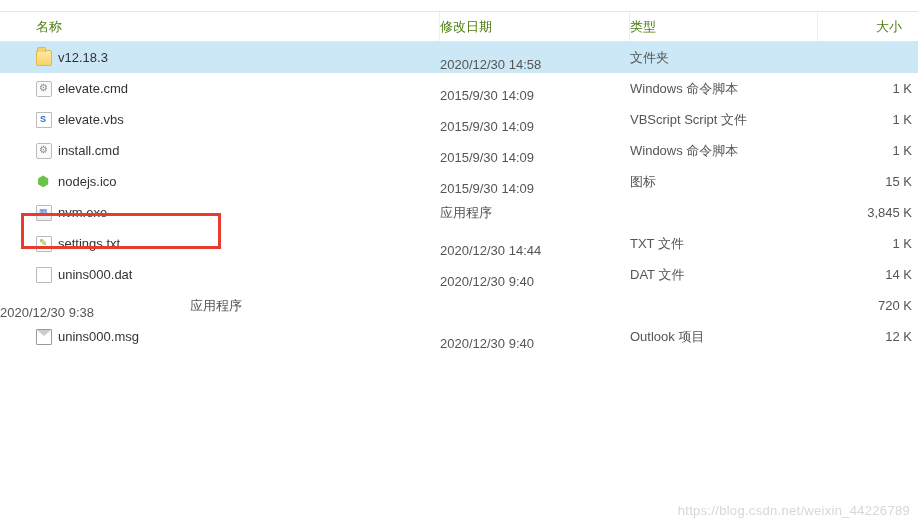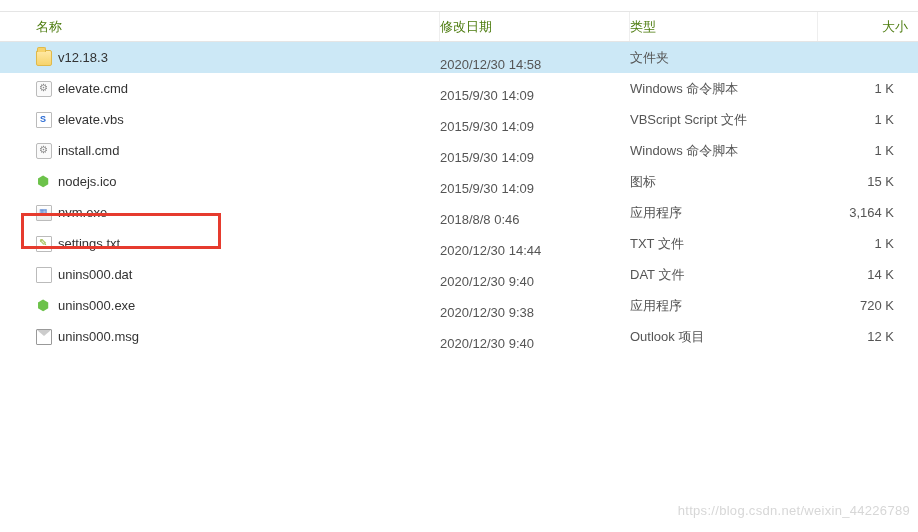--- a/index.html
+++ b/index.html
@@ -19,35 +19,35 @@
     align-items: center;
     height: 30px;
     border-bottom: 1px solid #e5e5e5;
     color: #3a5a9a;
     font-size: 13px;
     user-select: none;
   }
   .col-name { width: 440px; padding-left: 36px; display: flex; align-items: center; }
   .col-date { width: 190px; display: flex; align-items: center; }
   .col-type { width: 188px; display: flex; align-items: center; }
-  .col-size { flex: 1; display: flex; align-items: center; justify-content: flex-end; padding-right: 10px; }
+  .col-size { flex: 1; display: flex; align-items: center; justify-content: flex-end; padding-right: 16px; }
   .col-sep { border-right: 1px solid #eee; height: 100%; display: flex; align-items: center; }
   .header-row .hdr { color: #4d7c0f; }
   .rows { }
   .row {
     display: flex;
     align-items: center;
     height: 31px;
     color: #555;
   }
   .row.selected { background: #cce8f6; }
   .row .rname { width: 440px; padding-left: 36px; display: flex; align-items: center; gap: 6px; color: #333; }
   .row .rdate { width: 190px; color: #555; margin-top: 14px; }
   .row .rtype { width: 188px; color: #555; }
-  .row .rsize { flex: 1; text-align: right; padding-right: 24px; color: #555; }
+  .row .rsize { flex: 1; text-align: right; padding-right: 6px; color: #555; }
   .icon { width: 16px; height: 16px; position: relative; flex-shrink: 0; }
   
   .icon.folder { background: linear-gradient(#ffe9a6, #f7d36b); border: 1px solid #e0b94a; border-radius: 2px; }
   .icon.folder::before { content: ""; position: absolute; top: -4px; left: 0; width: 7px; height: 4px; background: #f7d36b; border: 1px solid #e0b94a; border-bottom: none; border-radius: 2px 2px 0 0; }
   
   .icon.gear { border: 1px solid #bbb; background: #fafafa; border-radius: 2px; }
   .icon.gear::after { content: "⚙"; font-size: 10px; color: #888; position: absolute; left: 2px; top: 0; }
   
   .icon.script { border: 1px solid #bbb; background: #fff; border-radius: 1px; }
   .icon.script::after { content: "S"; font-size: 9px; color: #2a6bd4; font-weight: bold; position: absolute; left: 3px; top: 1px; }
@@ -135,47 +135,42 @@
       </div>
       <div class="rdate">2015/9/30 14:09</div>
       <div class="rtype">图标</div>
       <div class="rsize">15 K</div>
     </div>
     <div class="row">
       <div class="rname">
         <span class="icon app"></span>
         <span>nvm.exe</span>
       </div>
-      <div class="rdate">2018/8/8 0:46</div>
       <div class="rtype">应用程序</div>
-      <div class="rsize">3,164 K</div>
+      <div class="rsize">3,845 K</div>
     </div>
     <div class="row">
       <div class="rname">
         <span class="icon txt"></span>
         <span>settings.txt</span>
       </div>
       <div class="rdate">2020/12/30 14:44</div>
       <div class="rtype">TXT 文件</div>
       <div class="rsize">1 K</div>
     </div>
     <div class="row">
       <div class="rname">
         <span class="icon file"></span>
         <span>unins000.dat</span>
       </div>
       <div class="rdate">2020/12/30 9:40</div>
       <div class="rtype">DAT 文件</div>
       <div class="rsize">14 K</div>
     </div>
     <div class="row">
-      <div class="rname">
-        <span class="icon node"></span>
-        <span>unins000.exe</span>
-      </div>
       <div class="rdate">2020/12/30 9:38</div>
       <div class="rtype">应用程序</div>
       <div class="rsize">720 K</div>
     </div>
     <div class="row">
       <div class="rname">
         <span class="icon mail"></span>
         <span>unins000.msg</span>
       </div>
       <div class="rdate">2020/12/30 9:40</div>

